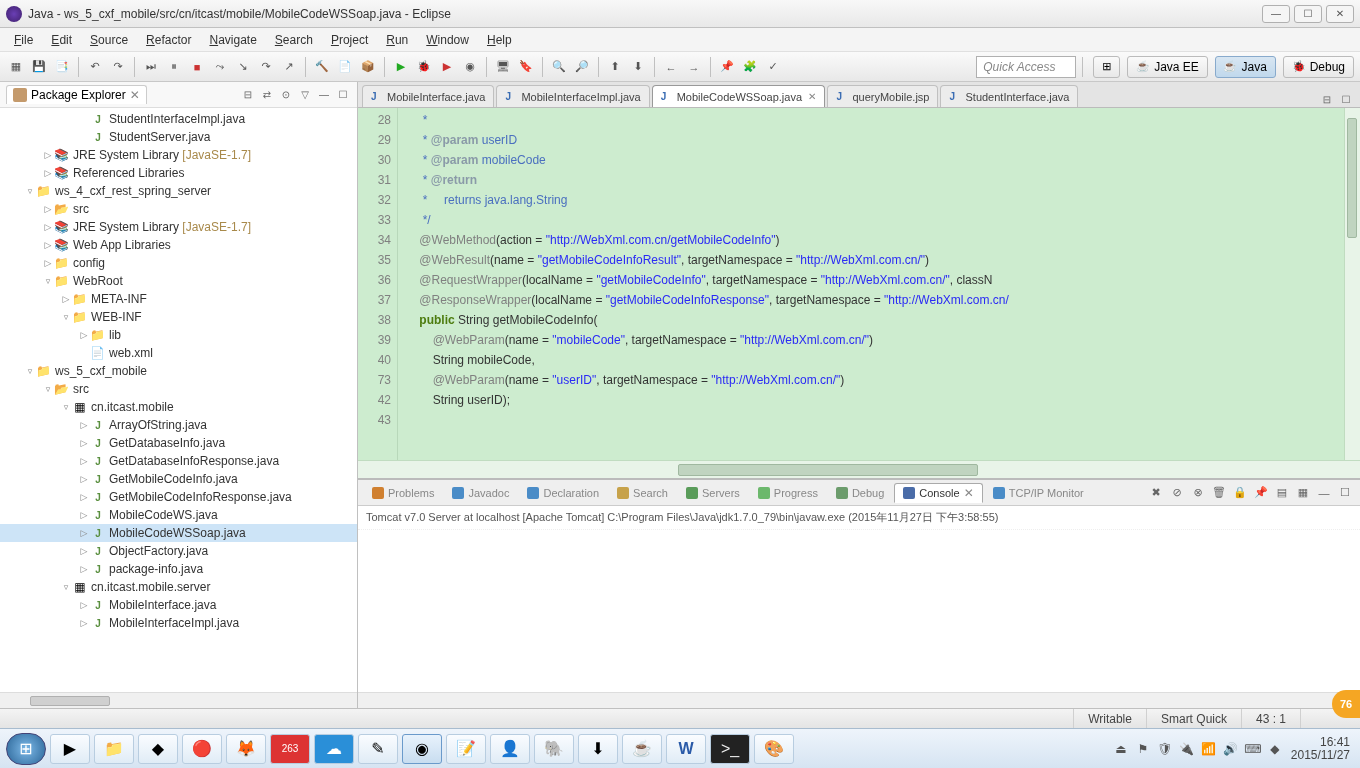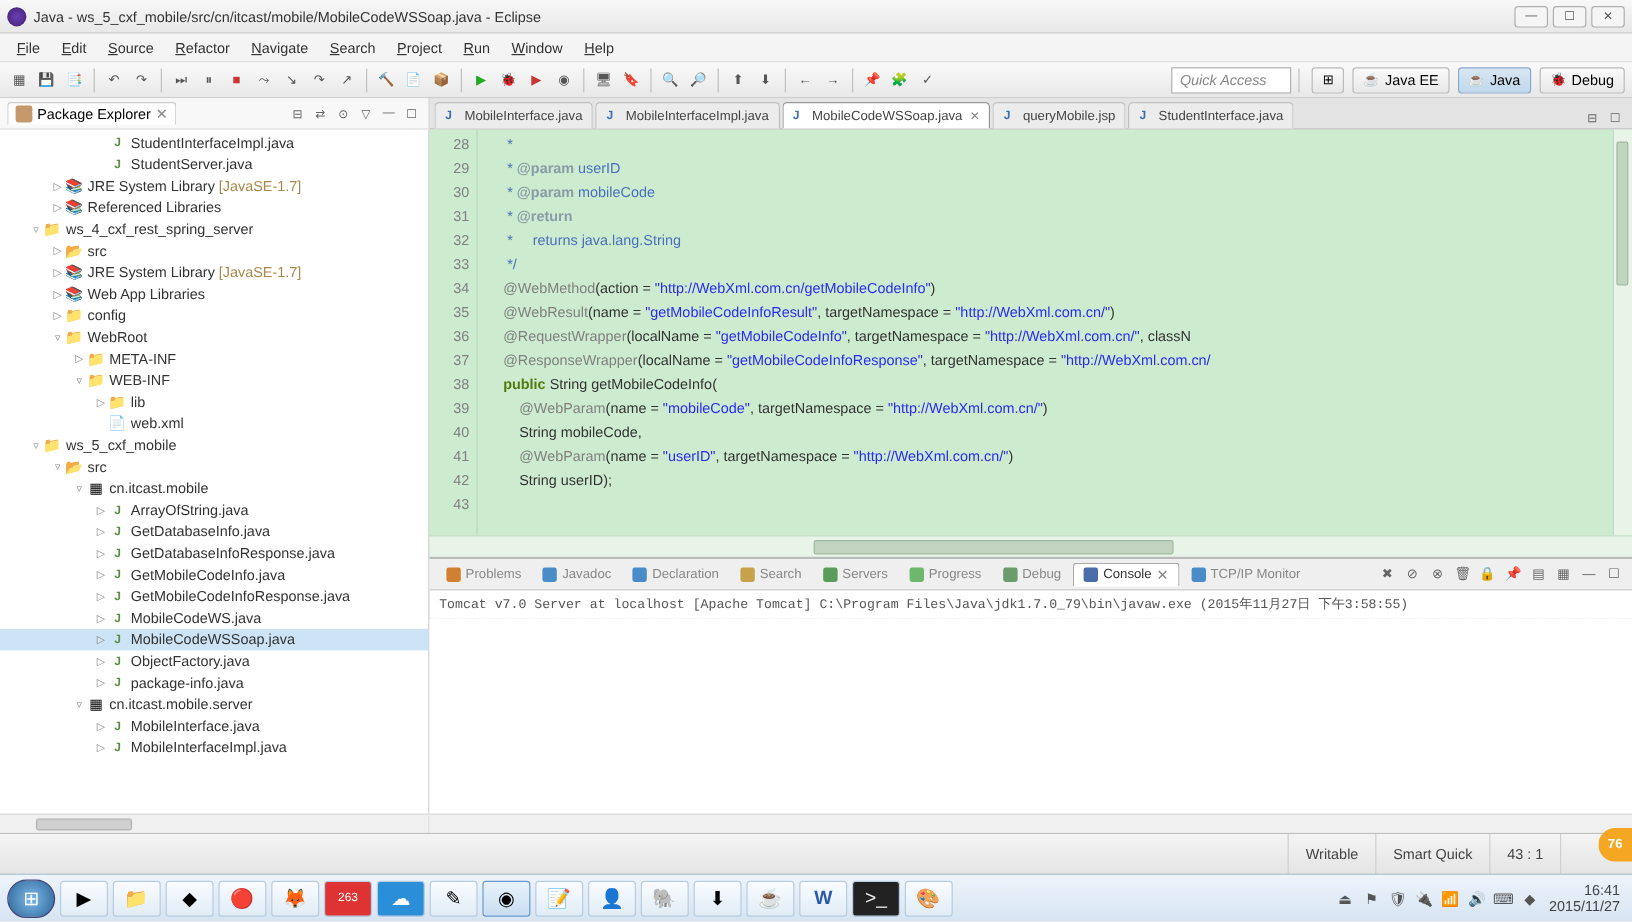--- a/index.html
+++ b/index.html
@@ -67,25 +67,25 @@
 .editor-hscroll-row { height:18px; background:#e8f4e8; border-top:1px solid #c0dcc0; display:flex; align-items:center;}
 .editor-hscroll-row .hthumb { height:12px; width:300px; margin-left:320px; background:#c0d4c0; border:1px solid #a0b8a0; border-radius:2px;}
 
 .bottom-panel { height: 230px; border-top:2px solid #bbb; display:flex; flex-direction:column; background:#fff;}
 .btabs { height:26px; background:#efefef; border-bottom:1px solid #ccc; display:flex; align-items:center; padding:0 6px; gap:2px;}
 .btab { padding:2px 8px; color:#888; display:flex; align-items:center; gap:4px; font-size:11px;}
 .btab.active { background:#fff; border:1px solid #aaa; border-bottom-color:#fff; color:#333; border-radius:3px 3px 0 0;}
 .btab .bicon { width:12px; height:12px; border-radius:2px;}
 .btab-toolbar { margin-left:auto; display:flex; gap:3px;}
 .btbtn { width:18px; height:18px; font-size:11px; color:#666; display:flex; align-items:center; justify-content:center;}
-.console-head { padding: 4px 8px; color:#555; font-size:11px; border-bottom: 1px dotted #eee; font-family: Liberation Mono, monospace;}
+.console-head { padding: 4px 8px; color:#555; font-size:11px; border-bottom: 1px dotted #eee;}
 .console-body { flex:1; background:#fff;}
 .bhscroll { height:16px; background:#f0f0f0; border-top:1px solid #ddd;}
 
-.statusbar { height:34px; background:linear-gradient(#f4f4f4,#e4e4e4); border-top:1px solid #c0c0c0; display:flex; align-items:center; font-size:11px; color:#444;}
+.statusbar { height:20px; background:linear-gradient(#f4f4f4,#e4e4e4); border-top:1px solid #c0c0c0; display:flex; align-items:center; font-size:11px; color:#444;}
 .statusbar .cell { padding:0 14px; border-left:1px solid #d0d0d0; height:100%; display:flex; align-items:center;}
 .statusbar .spacer { flex:1;}
 
 .taskbar { height:40px; background: linear-gradient(#eef4fb, #d6e4f2); border-top:1px solid #a8bccf; display:flex; align-items:center; padding:0 6px; gap:4px;}
 .start-btn { width:40px; height:32px; border-radius:16px; background: radial-gradient(circle, #7db9e8, #2a6496); border:1px solid #447; display:flex; align-items:center; justify-content:center; color:#fff; font-size:16px;}
 .task-icon { width:40px; height:30px; border:1px solid #b8cde0; border-radius:3px; background:linear-gradient(#fafcff,#e0ecf6); display:flex; align-items:center; justify-content:center; font-size:16px;}
 .task-icon.active { border-color:#6a9acb; background:linear-gradient(#e8f2fc,#c8ddf0);}
 .tray { margin-left:auto; display:flex; align-items:center; gap:8px; padding-right:4px; color:#444; font-size:11px;}
 .tray-icons { display:flex; gap:6px;}
 .tray-icon { width:16px; height:16px; font-size:12px; display:flex; align-items:center; justify-content:center; color:#555;}
@@ -387,21 +387,21 @@
             <div class="ln">31</div>
             <div class="ln">32</div>
             <div class="ln">33</div>
             <div class="ln">34</div>
             <div class="ln">35</div>
             <div class="ln">36</div>
             <div class="ln">37</div>
             <div class="ln">38</div>
             <div class="ln">39</div>
             <div class="ln">40</div>
-            <div class="ln">41</div>
+            <div class="ln">73</div>
             <div class="ln">42</div>
             <div class="ln">43</div>
           </div>
         <div class="code" id="code"><div class="cline">     <span class="doc">*</span></div><div class="cline">     <span class="doc">* <span class="doctag">@param</span> userID</span></div><div class="cline">     <span class="doc">* <span class="doctag">@param</span> mobileCode</span></div><div class="cline">     <span class="doc">* <span class="doctag">@return</span></span></div><div class="cline">     <span class="doc">*     returns java.lang.String</span></div><div class="cline">     <span class="doc">*/</span></div><div class="cline">    <span class="ann">@WebMethod</span>(action = <span class="str">"http://WebXml.com.cn/getMobileCodeInfo"</span>)</div><div class="cline">    <span class="ann">@WebResult</span>(name = <span class="str">"getMobileCodeInfoResult"</span>, targetNamespace = <span class="str">"http://WebXml.com.cn/"</span>)</div><div class="cline">    <span class="ann">@RequestWrapper</span>(localName = <span class="str">"getMobileCodeInfo"</span>, targetNamespace = <span class="str">"http://WebXml.com.cn/"</span>, classN</div><div class="cline">    <span class="ann">@ResponseWrapper</span>(localName = <span class="str">"getMobileCodeInfoResponse"</span>, targetNamespace = <span class="str">"http://WebXml.com.cn/</span></div><div class="cline">    <span class="kw">public</span> String getMobileCodeInfo(</div><div class="cline">        <span class="ann">@WebParam</span>(name = <span class="str">"mobileCode"</span>, targetNamespace = <span class="str">"http://WebXml.com.cn/"</span>)</div><div class="cline">        String mobileCode,</div><div class="cline">        <span class="ann">@WebParam</span>(name = <span class="str">"userID"</span>, targetNamespace = <span class="str">"http://WebXml.com.cn/"</span>)</div><div class="cline">        String userID);</div><div class="cline"></div></div>
         <div class="editor-vscroll">
             <div class="vthumb"></div>
           </div>
       </div>
       <div class="editor-hscroll-row">
           <div class="hthumb"></div>

